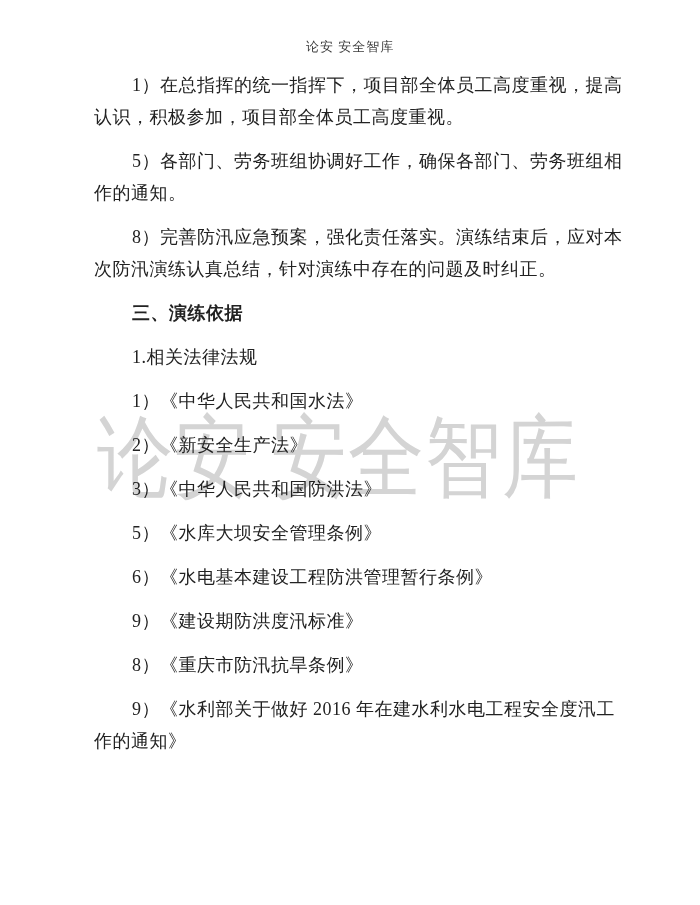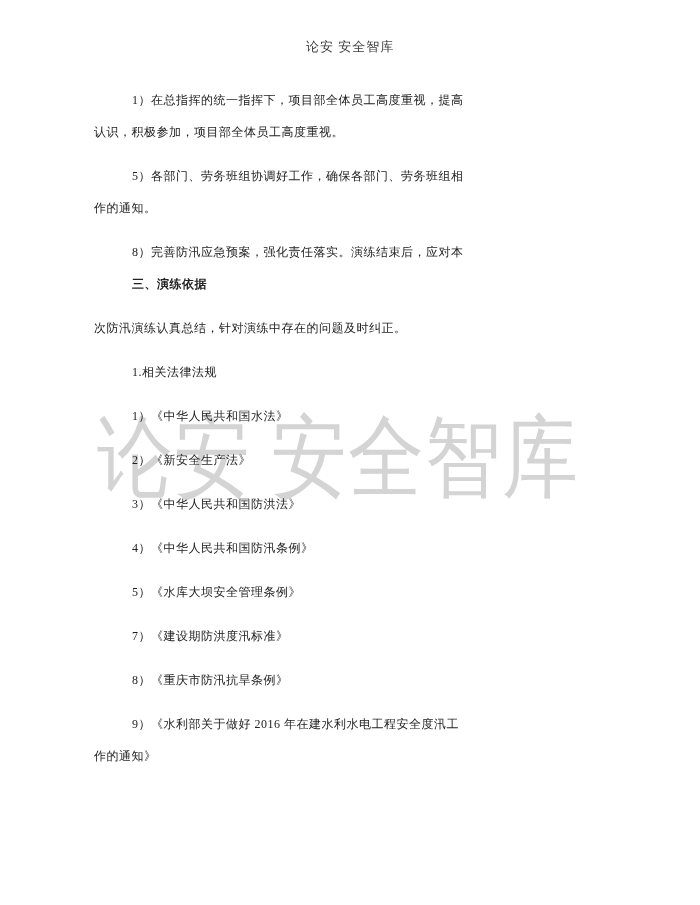--- a/index.html
+++ b/index.html
@@ -36,24 +36,24 @@
     color: #d4d4d4;
     white-space: pre;
     transform: scaleY(1.18);
     transform-origin: top left;
     z-index: 0;
     user-select: none;
   }
   .content {
     position: absolute;
     left: 94px;
-    top: 84px;
+    top: 69px;
     width: 514px;
     z-index: 1;
-    font-size: 12px;
+    font-size: 18px;
   }
   .line {
     line-height: 32px;
     height: 32px;
     white-space: pre;
     letter-spacing: 0.5px;
   }
   .line.first {
     padding-left: 38px; 
   }
@@ -72,27 +72,27 @@
   <div class="watermark">论安 安全智库</div>
 
   <div class="doc-header">论安 安全智库</div>
 
   <div class="content">
     <div class="line first">1）在总指挥的统一指挥下，项目部全体员工高度重视，提高</div>
     <div class="line para-end">认识，积极参加，项目部全体员工高度重视。</div>
     <div class="line first">5）各部门、劳务班组协调好工作，确保各部门、劳务班组相</div>
     <div class="line para-end">作的通知。</div>
     <div class="line first">8）完善防汛应急预案，强化责任落实。演练结束后，应对本</div>
+    <div class="line para-end">次防汛演练认真总结，针对演练中存在的问题及时纠正。</div>
     <div class="line first heading para-end">三、演练依据</div>
-    <div class="line para-end">次防汛演练认真总结，针对演练中存在的问题及时纠正。</div>
     <div class="line first para-end">1.相关法律法规</div>
     <div class="line first para-end">1）《中华人民共和国水法》</div>
     <div class="line first para-end">2）《新安全生产法》</div>
     <div class="line first para-end">3）《中华人民共和国防洪法》</div>
-    <div class="line first para-end">4）《中华人民共和国防汛条例》</div>
     <div class="line first para-end">5）《水库大坝安全管理条例》</div>
-    <div class="line first para-end">7）《建设期防洪度汛标准》</div>
+    <div class="line first para-end">6）《水电基本建设工程防洪管理暂行条例》</div>
+    <div class="line first para-end">9）《建设期防洪度汛标准》</div>
     <div class="line first para-end">8）《重庆市防汛抗旱条例》</div>
     <div class="line first">9）《水利部关于做好 2016 年在建水利水电工程安全度汛工</div>
     <div class="line">作的通知》</div>
   </div>
 
 </div>
 
 </body></html>

